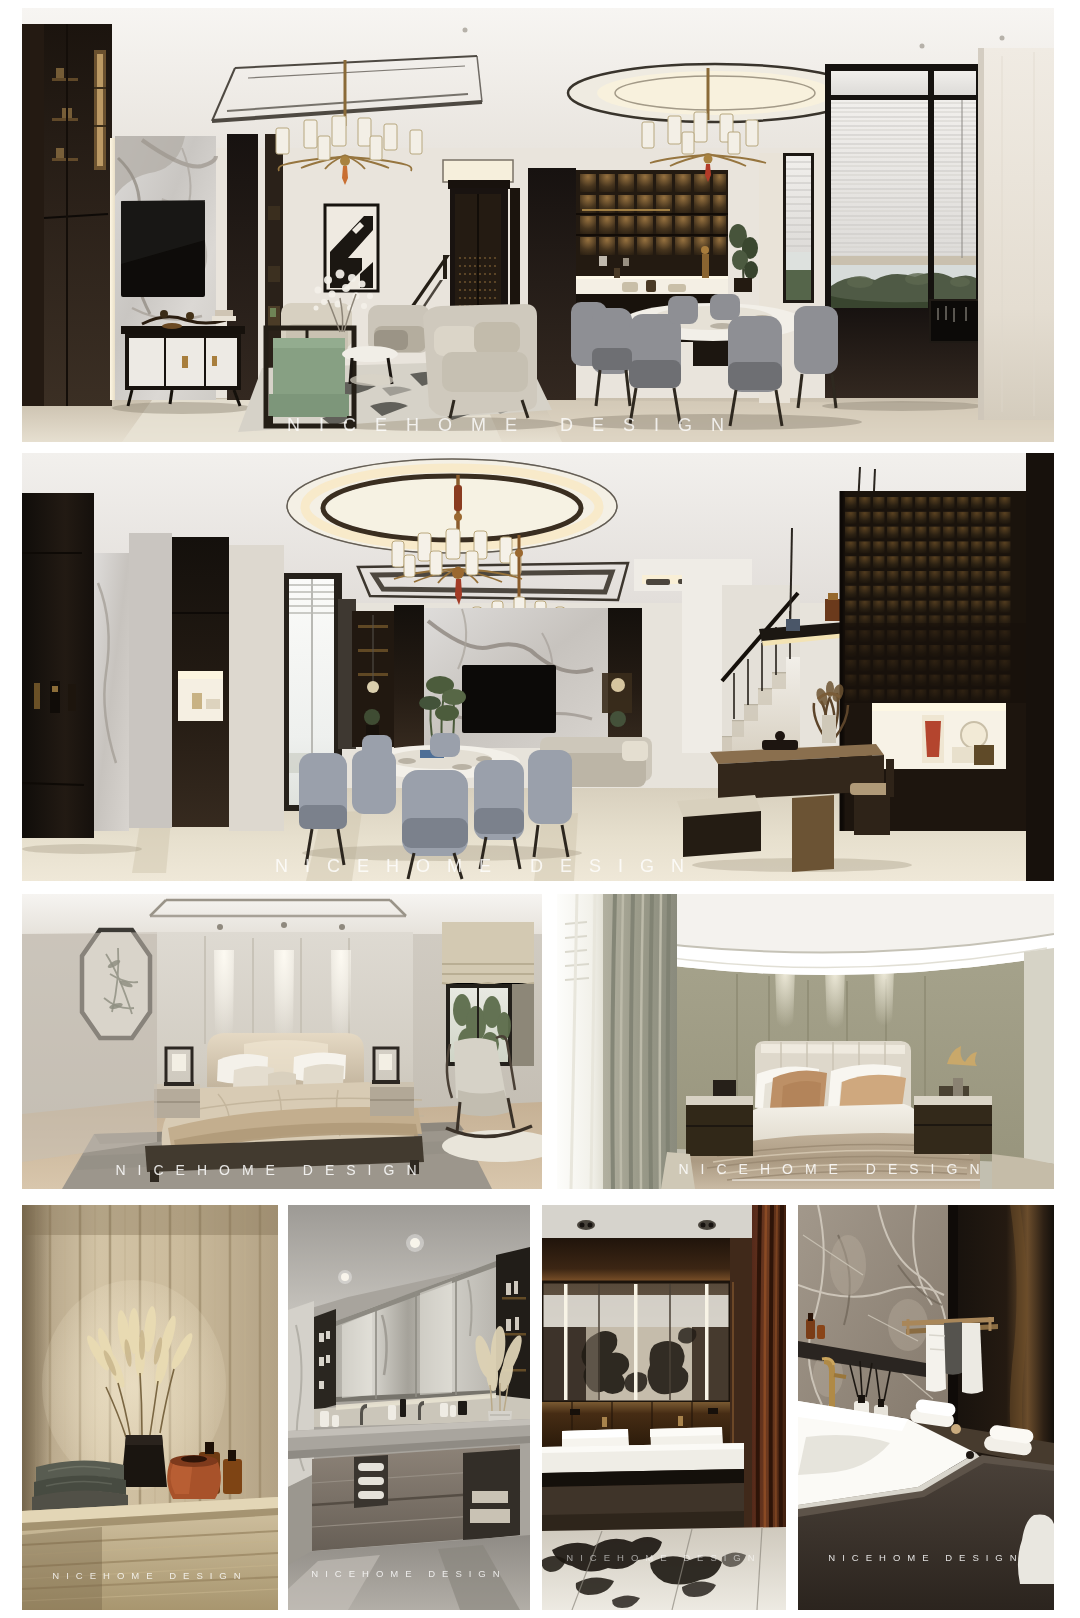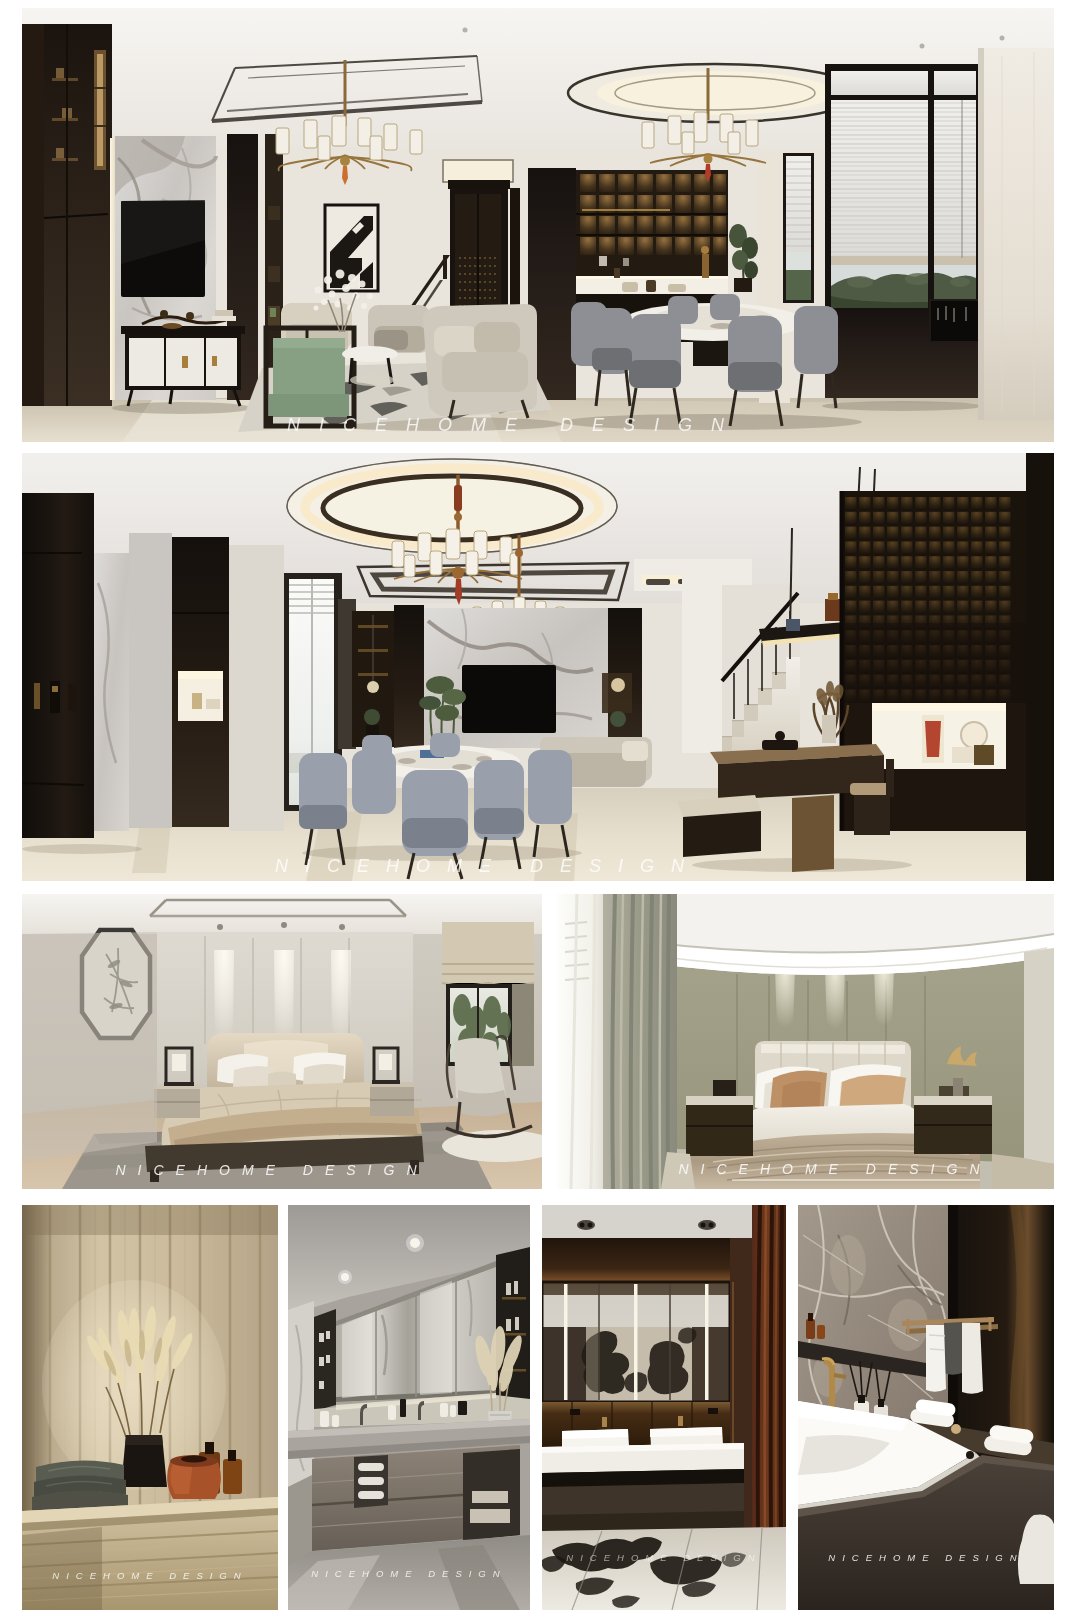--- a/index.html
+++ b/index.html
@@ -1,17 +1,17 @@
 <!DOCTYPE html>
 <html><head>
 <meta charset="utf-8">
 <style>
   html,body{margin:0;padding:0;background:#ffffff;}
   body{width:1080px;height:1618px;position:relative;font-family:"Liberation Sans",sans-serif;overflow:hidden;}
-  .ph{position:absolute;overflow:hidden;font-style:italic;}
+  .ph{position:absolute;overflow:hidden;}
   svg{display:block;}
 </style>
 </head>
 <body>
 
 <div class="ph" id="p1" style="left:22px;top:8px;width:1032px;height:434px;">
 <svg width="1032" height="434" viewBox="0 0 1032 434">
 <defs>
 <linearGradient id="p1ceil" x1="0" y1="0" x2="0" y2="1">
           <stop offset="0" stop-color="#f7f5f2"></stop>

